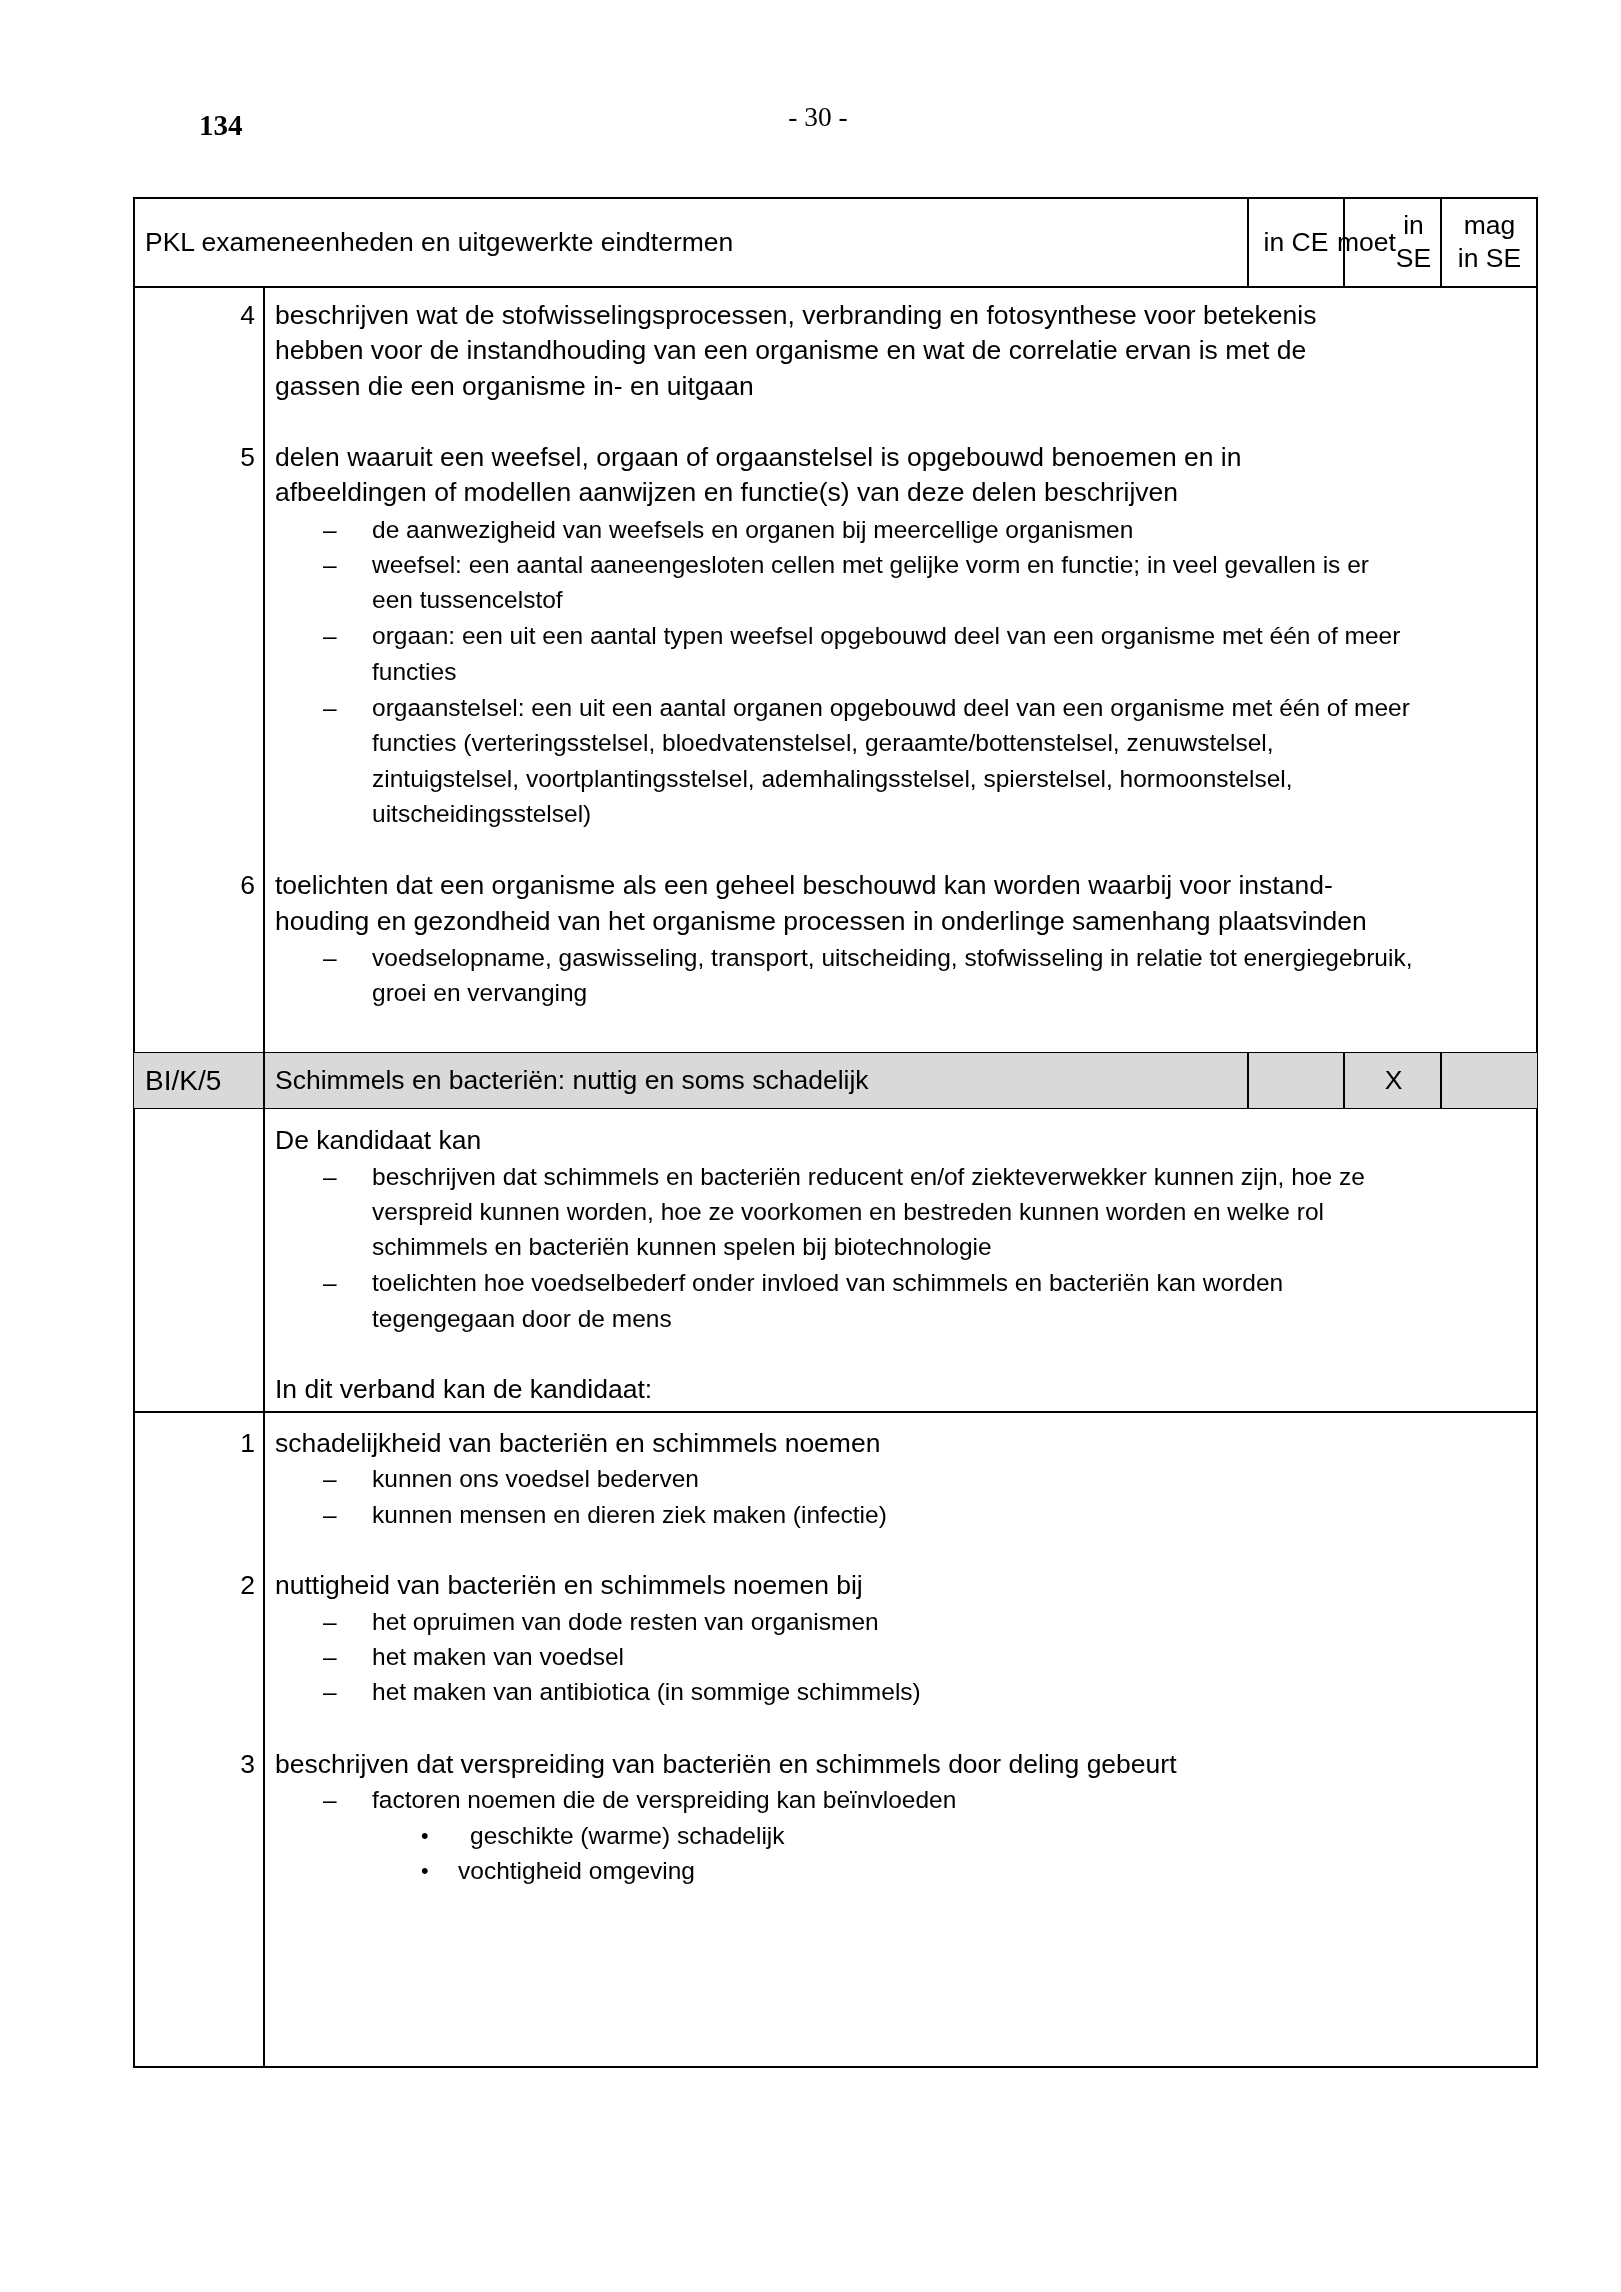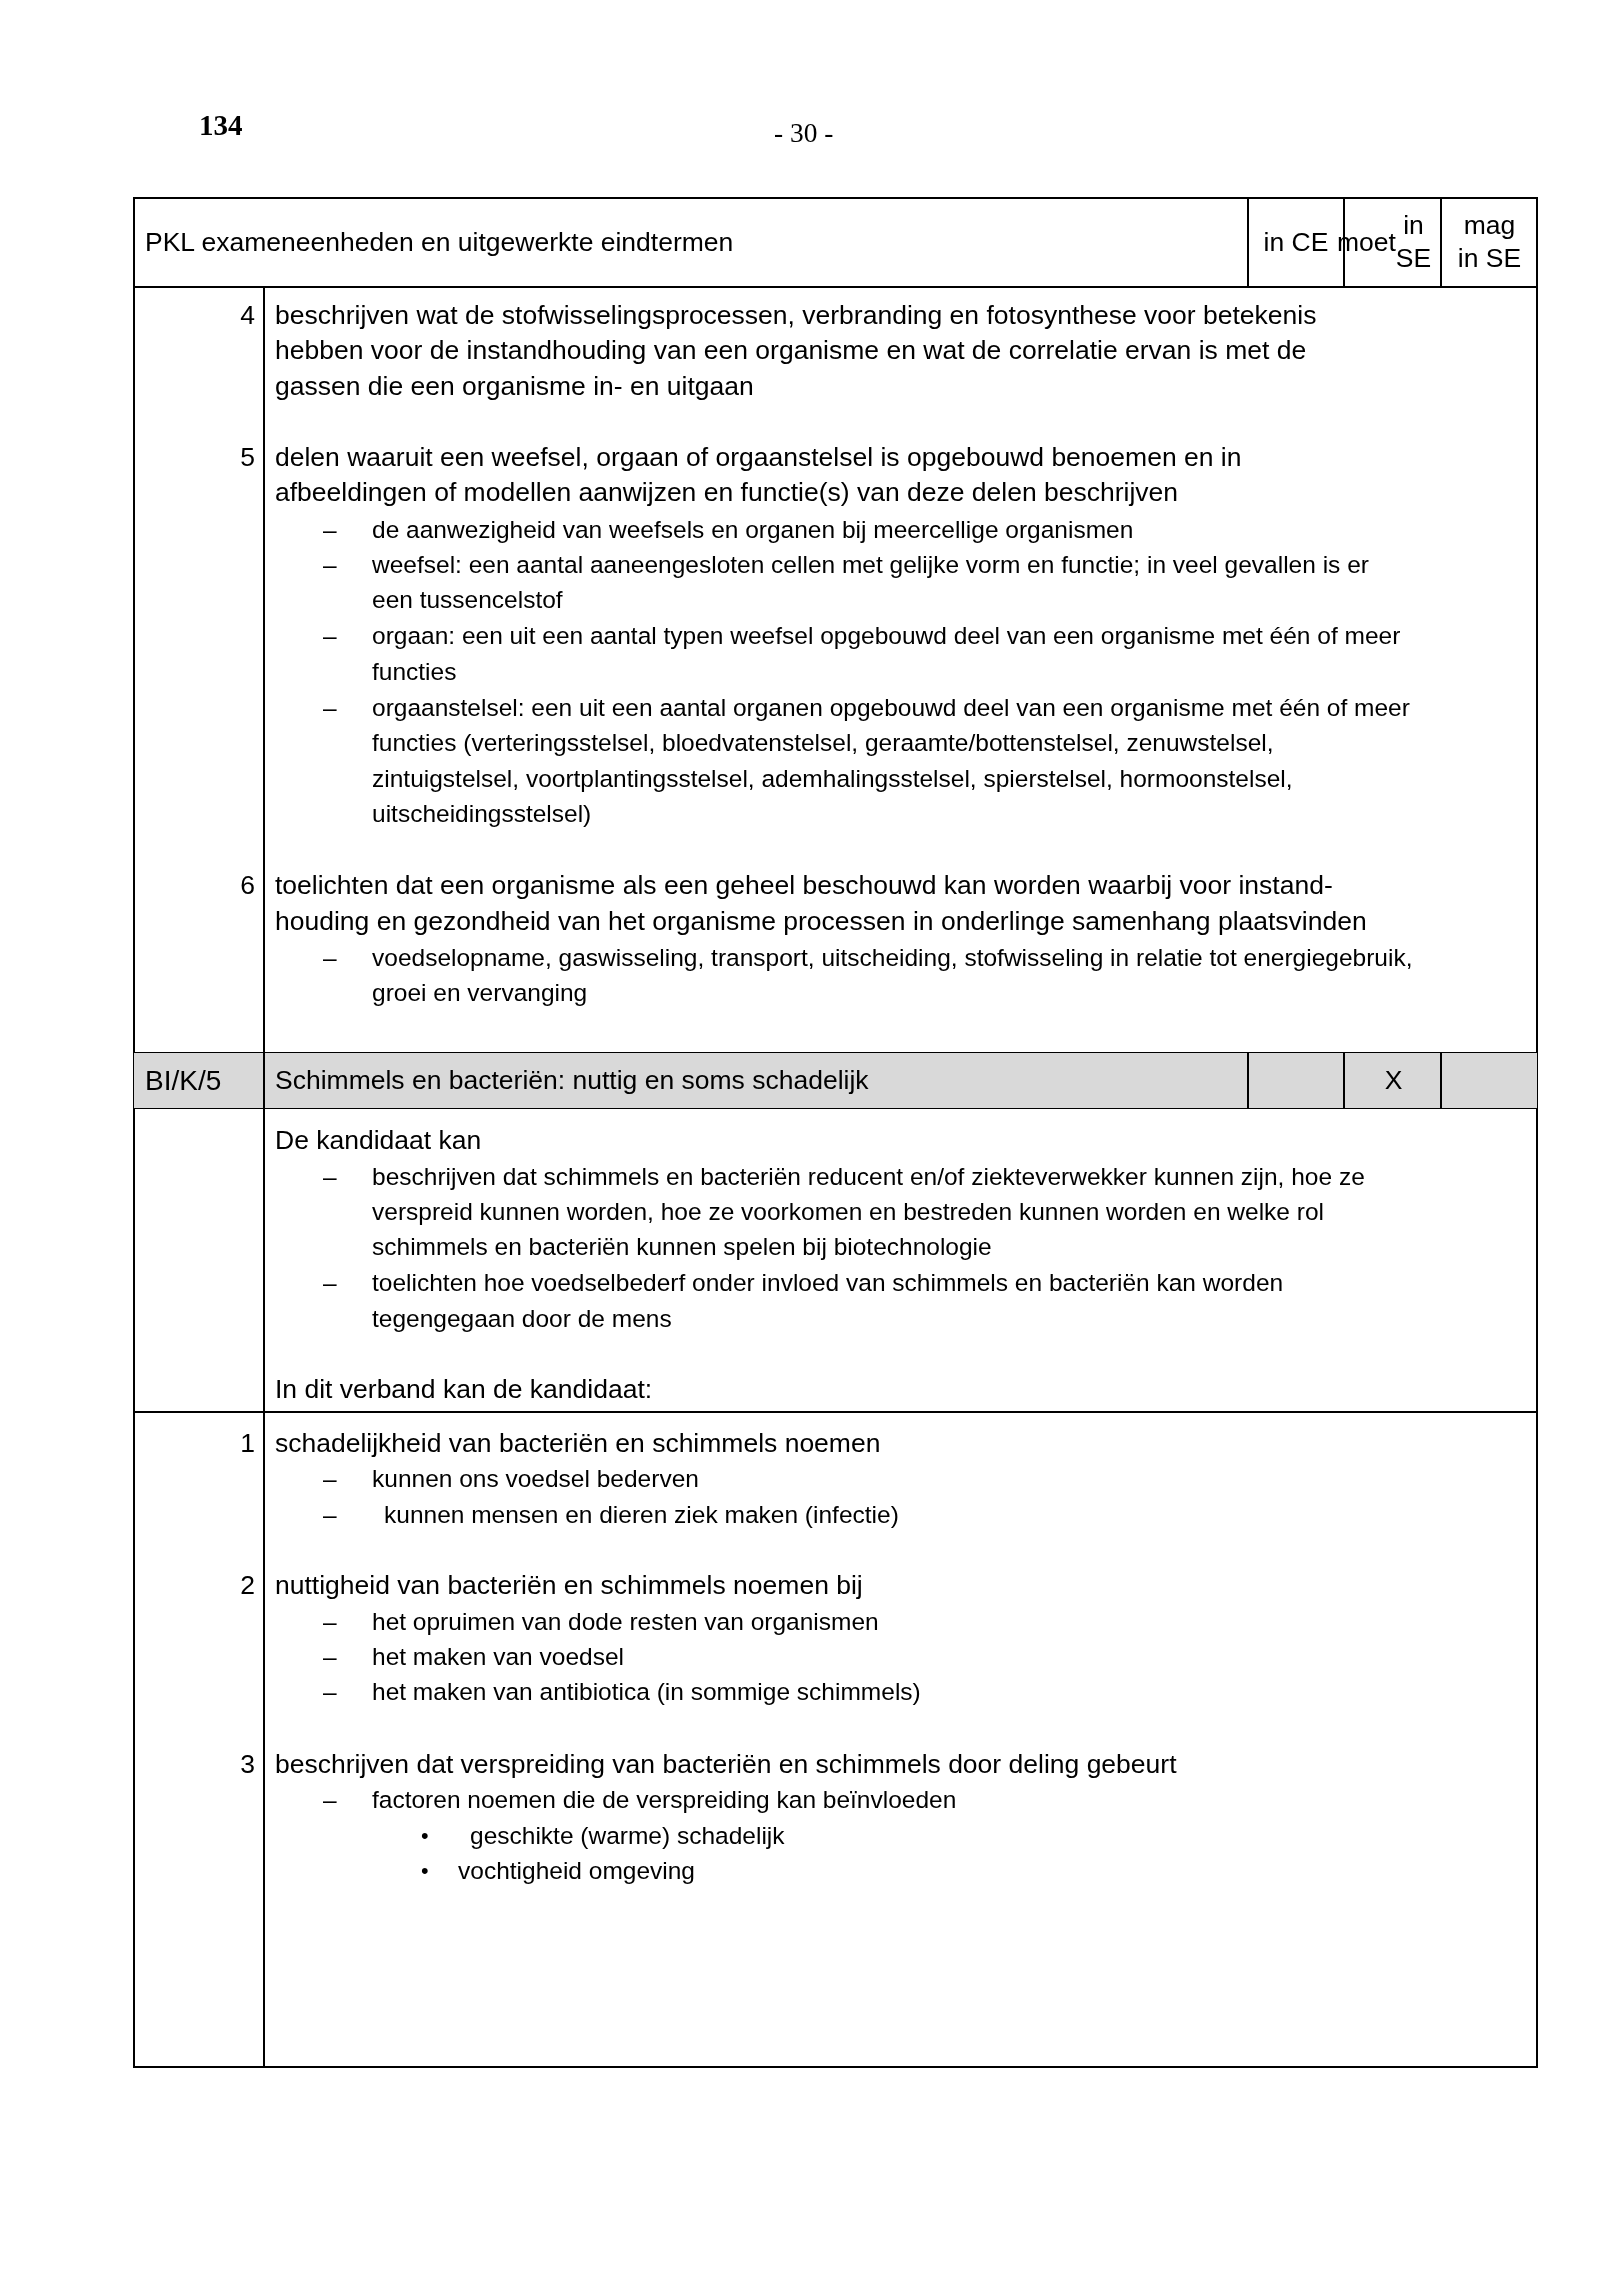--- a/index.html
+++ b/index.html
@@ -1,22 +1,22 @@
 <!DOCTYPE html>
 <html><head>
 <meta charset="utf-8">
 <style>
   html, body { margin: 0; padding: 0; background: #ffffff; }
   body { width: 1621px; height: 2293px; position: relative; overflow: hidden;
          font-family: "Liberation Sans", "DejaVu Sans", sans-serif; color: #000; }
   .abs { position: absolute; }
   .doc-num { left: 199px; top: 98px; font-family: "Liberation Serif", "DejaVu Serif", serif;
              font-weight: bold; font-size: 29px; line-height: 55px; }
-  .page-num { left: 774px; top: 98px; width: 88px; 
-              font-family: "Liberation Serif", "DejaVu Serif", serif; font-size: 27.4px; line-height: 39px; margin-top: 16px; }
+  .page-num { left: 774px; top: 98px; width: 88px; text-align: center;
+              font-family: "Liberation Serif", "DejaVu Serif", serif; font-size: 27.4px; line-height: 39px; }
 
   .table { left: 133px; top: 197px; width: 1405px; height: 1871px;
            border: 2px solid #000; box-sizing: border-box; }
   .hline { position: absolute; left: 133px; width: 1405px; height: 2px; background: #000; }
   .vline { position: absolute; width: 2px; background: #000; }
 
   .hdr-title { left: 145px; top: 197px; height: 90px; display: flex; align-items: center;
                font-size: 26.5px; }
   .hdr-col { top: 197px; height: 90px; display: flex; align-items: center; justify-content: center;
              text-align: center; font-size: 26.5px; line-height: 33px; }
@@ -127,21 +127,21 @@
 
   <div class="abs line" style="left:275px; top:1372px">In dit verband kan de kandidaat:</div>
 </div>
 
 <div>
   <div class="abs num" style="left:137px; top:1426px">1</div>
   <div class="abs line" style="left:275px; top:1426px">schadelijkheid van bacteriën en schimmels noemen</div>
   <div class="abs dash" style="left:323px; top:1461px">–</div>
   <div class="abs sub" style="left:372px; top:1461px">kunnen ons voedsel bederven</div>
   <div class="abs dash" style="left:323px; top:1497px">–</div>
-  <div class="abs sub" style="left:384px; top:1497px">kunnen mensen en dieren ziek maken (infectie)</div>
+  <div class="abs sub" style="left:372px; top:1497px">kunnen mensen en dieren ziek maken (infectie)</div>
 </div>
 
 <div>
   <div class="abs num" style="left:137px; top:1568px">2</div>
   <div class="abs line" style="left:275px; top:1568px">nuttigheid van bacteriën en schimmels noemen bij</div>
   <div class="abs dash" style="left:323px; top:1604px">–</div>
   <div class="abs sub" style="left:372px; top:1604px">het opruimen van dode resten van organismen</div>
   <div class="abs dash" style="left:323px; top:1639px">–</div>
   <div class="abs sub" style="left:372px; top:1639px">het maken van voedsel</div>
   <div class="abs dash" style="left:323px; top:1674px">–</div>

